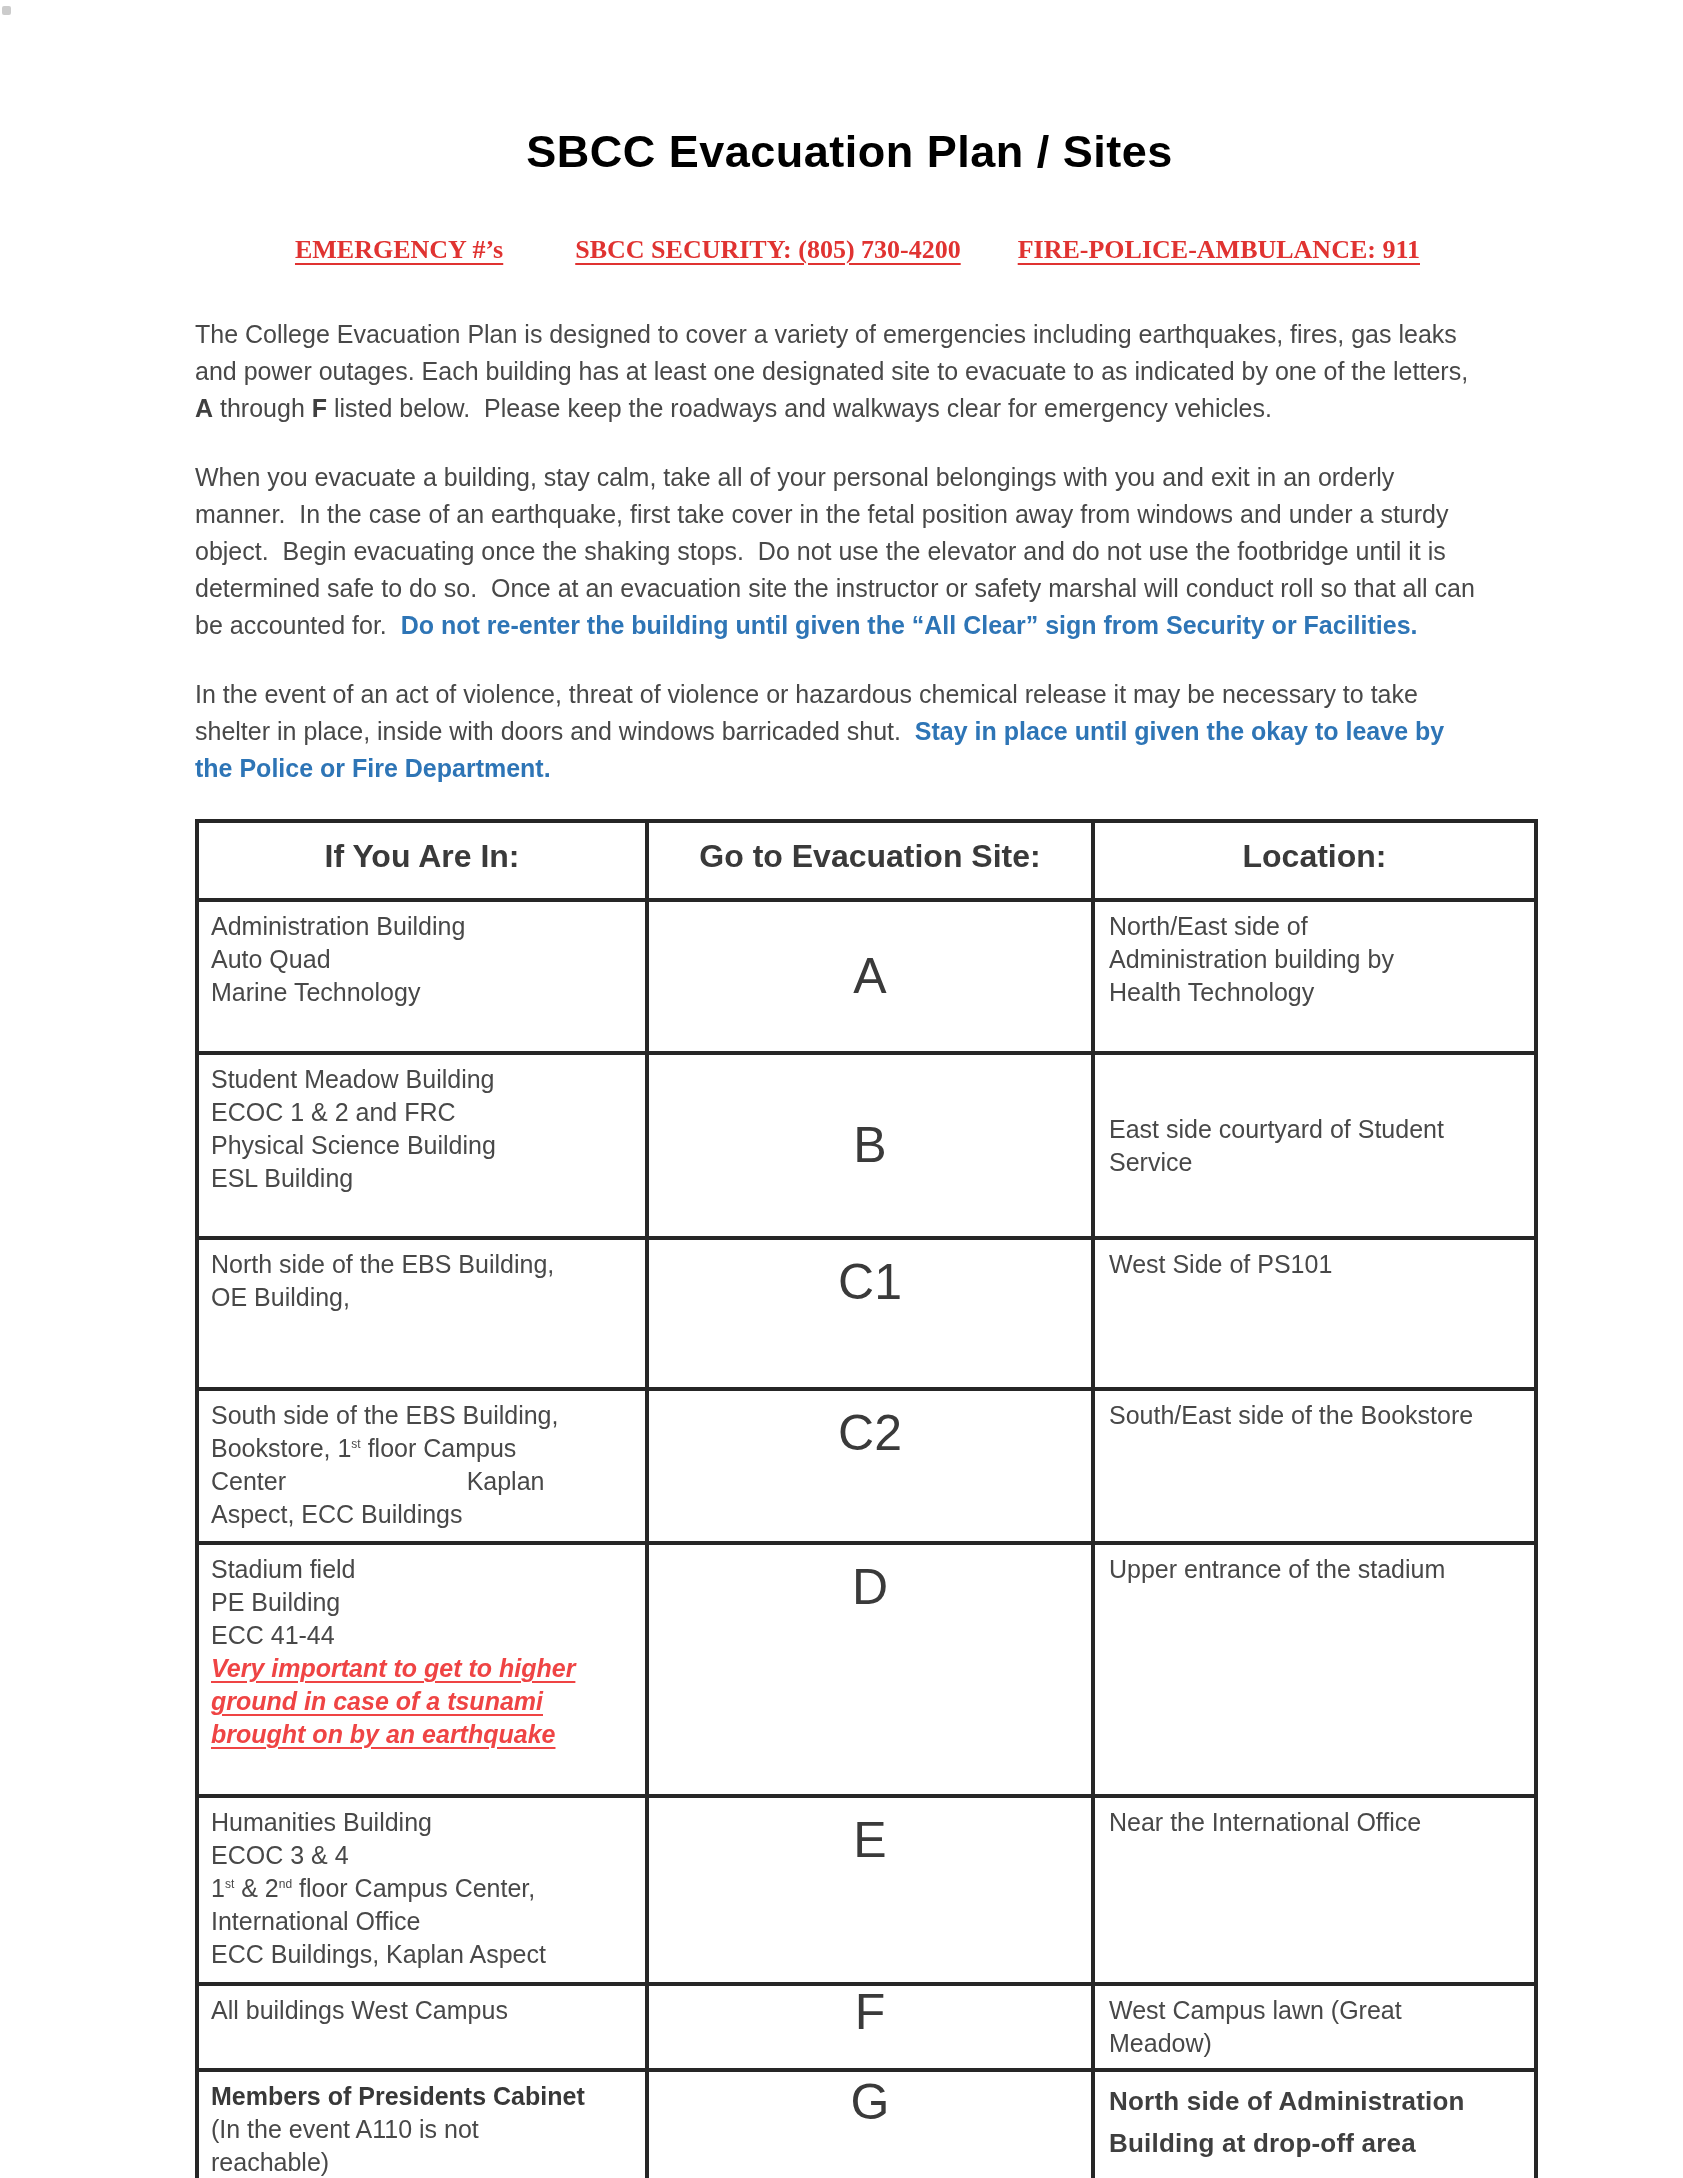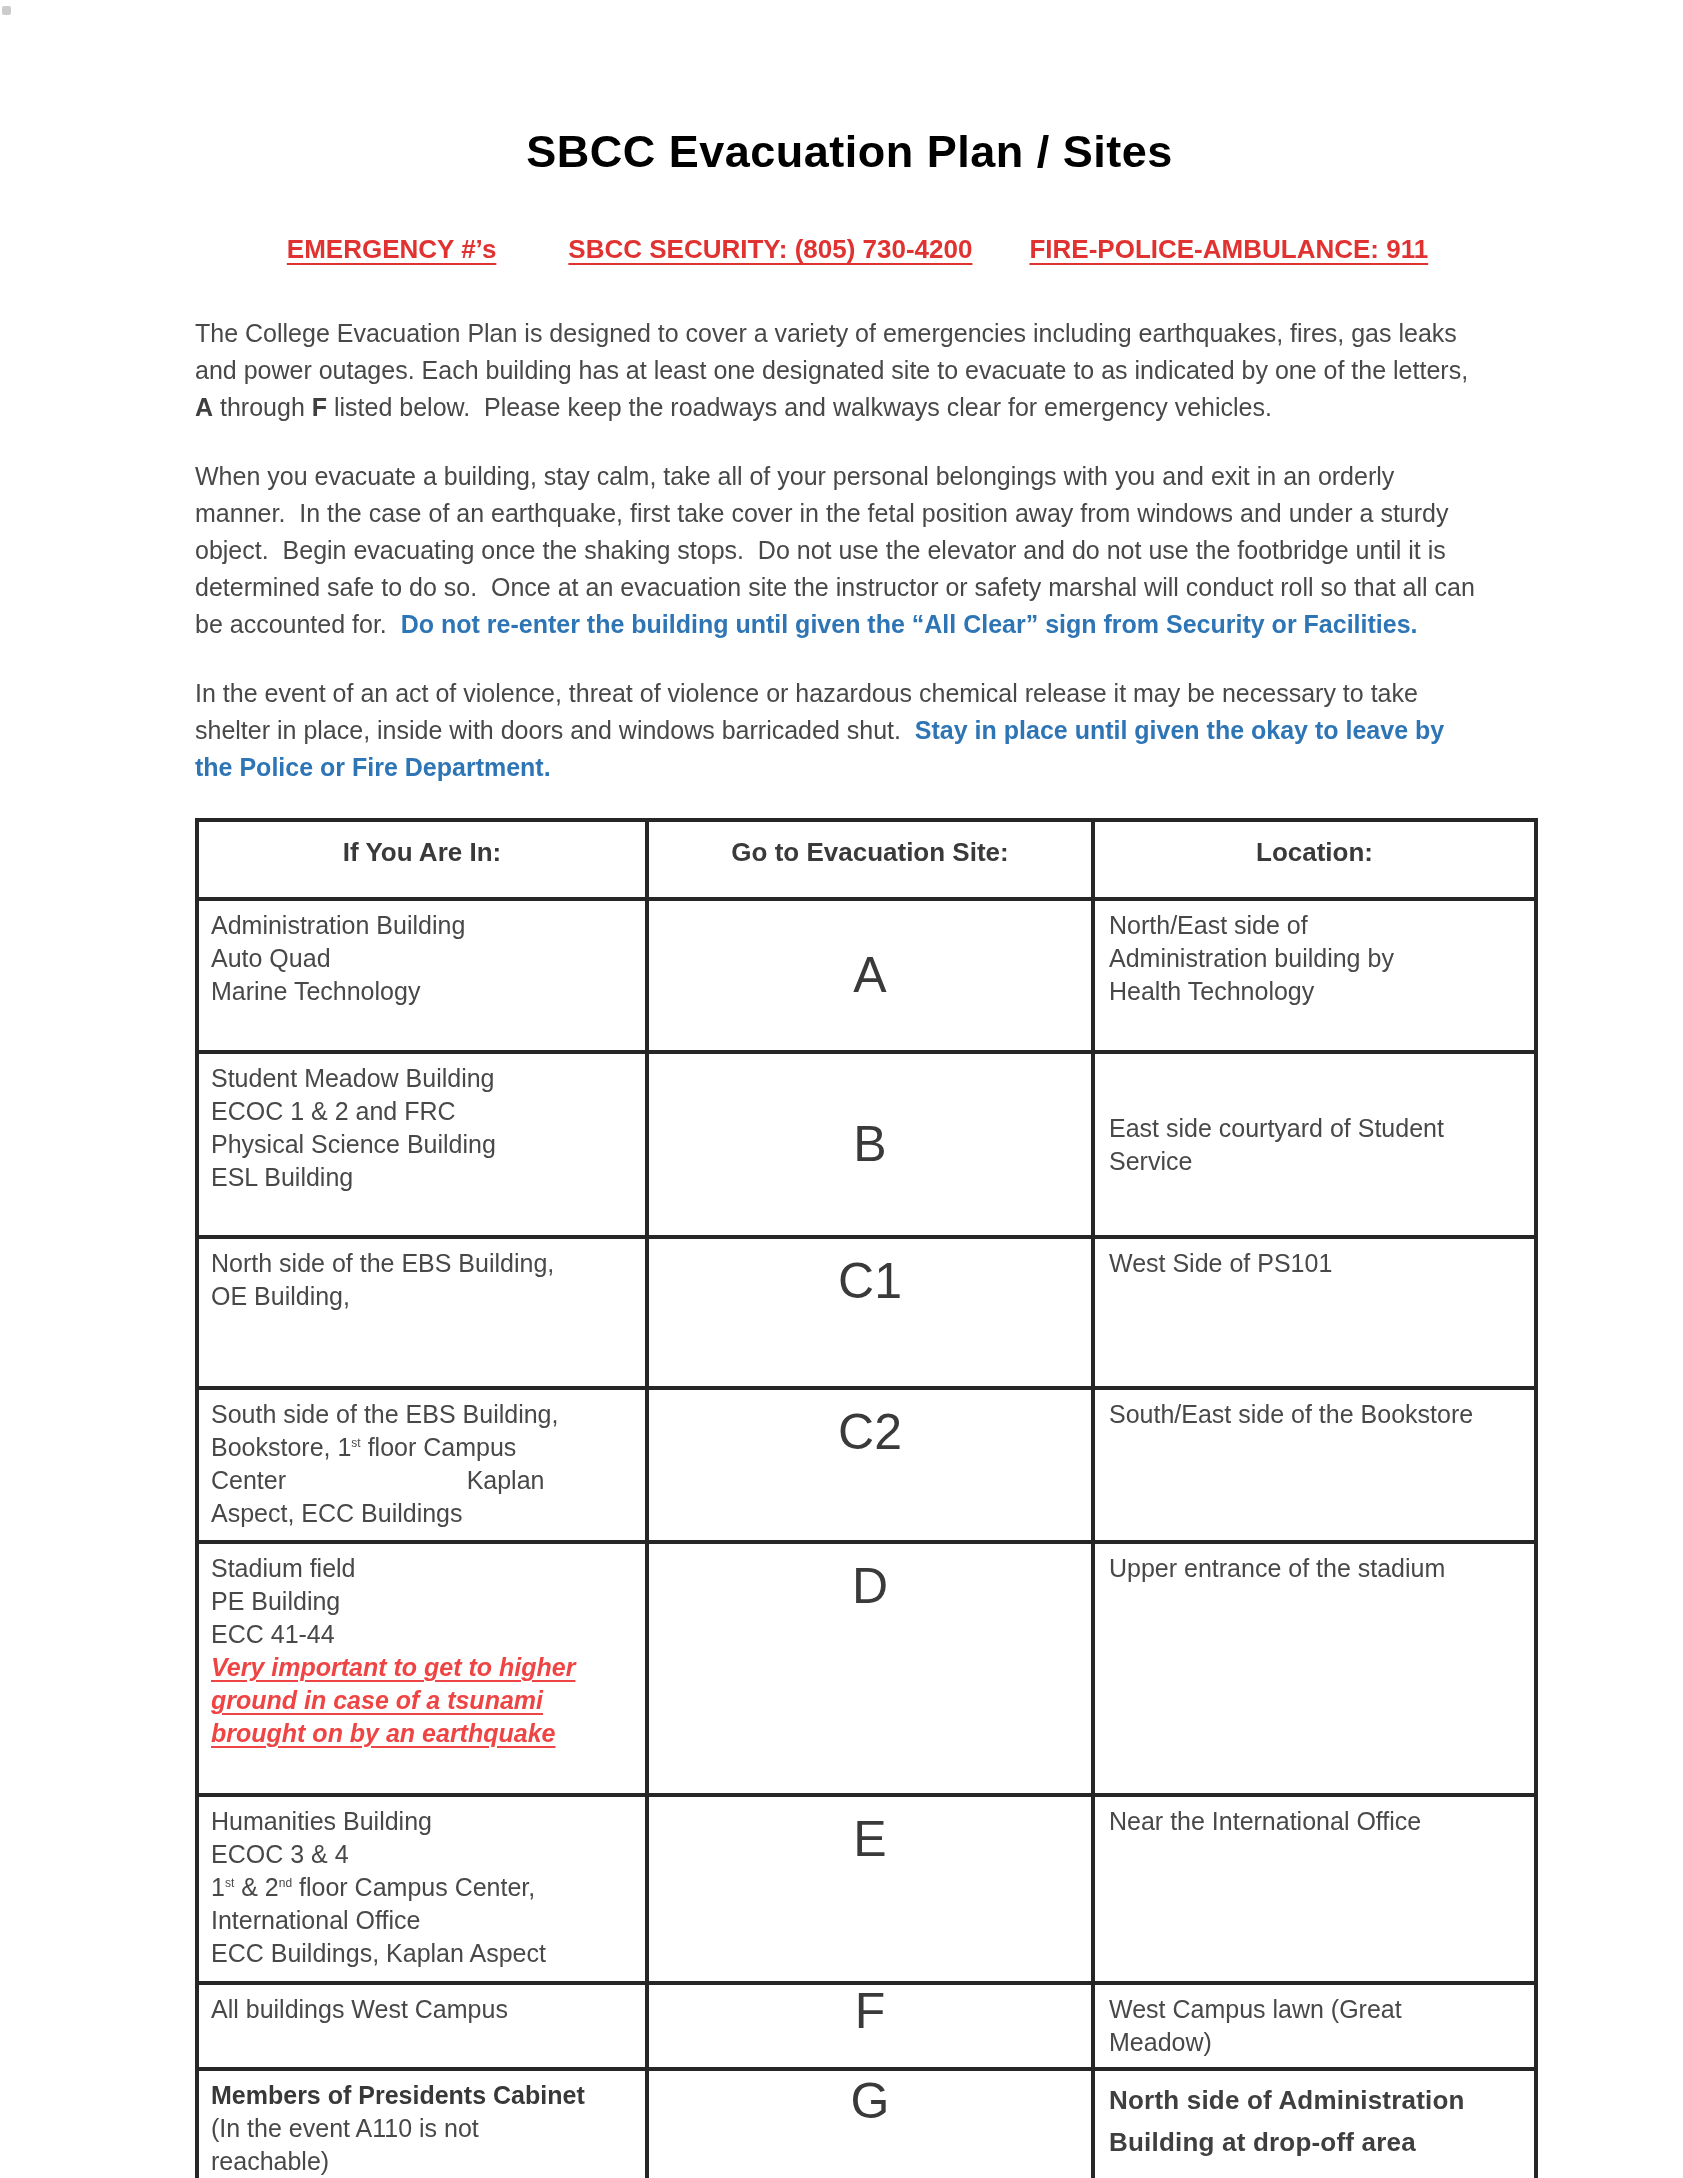--- a/index.html
+++ b/index.html
@@ -25,21 +25,21 @@
   }
 
   .emergency-line {
     margin: 55px 0 0 36px;
     text-align: center;
     font-size: 26px; line-height: 32px;
     font-weight: bold;
     color: var(--red);
     white-space: nowrap;
   }
-  .u-group { text-decoration: underline; text-decoration-thickness: 2px; text-underline-offset: 5px; }
+  .u-group { text-decoration: underline; text-decoration-thickness: 2px; text-underline-offset: 5px; font-family: Liberation Serif, serif; }
   .emg-gap1 { padding: 0 36px; }
   .emg-gap2 { display: inline-block; width: 57px; }
 
   .paragraphs { margin-top: 50px; }
   .para {
     font-size: 25px; line-height: 37px;
     white-space: pre-wrap;
     margin: 0 0 32px 0;
   }
   .seg-bold { font-weight: bold; color: #3f3f3f; }
@@ -54,21 +54,21 @@
   .evac-table td, .evac-table th { border: 4px solid var(--line); }
   .evac-table col.w1 { width: 450px; }
   .evac-table col.w2 { width: 446px; }
   .evac-table col.w3 { width: 443px; }
 
   .evac-table th {
     height: 59px;
     vertical-align: top;
     padding-top: 15px;
     text-align: center;
-    font-size: 26px; font-weight: bold;
+    font-size: 32px; font-weight: bold;
     color: var(--ink-dark);
   }
 
   .c-in  { vertical-align: top; padding: 8px 8px 8px 12px; font-size: 25px; line-height: 33px; }
   .c-loc { vertical-align: top; padding: 8px 14px 8px 14px; font-size: 25px; line-height: 33px; }
   .c-site {
     vertical-align: top; text-align: center;
     font-size: 50px; line-height: 57px;
     padding-top: 14px;
     color: var(--ink-dark);

